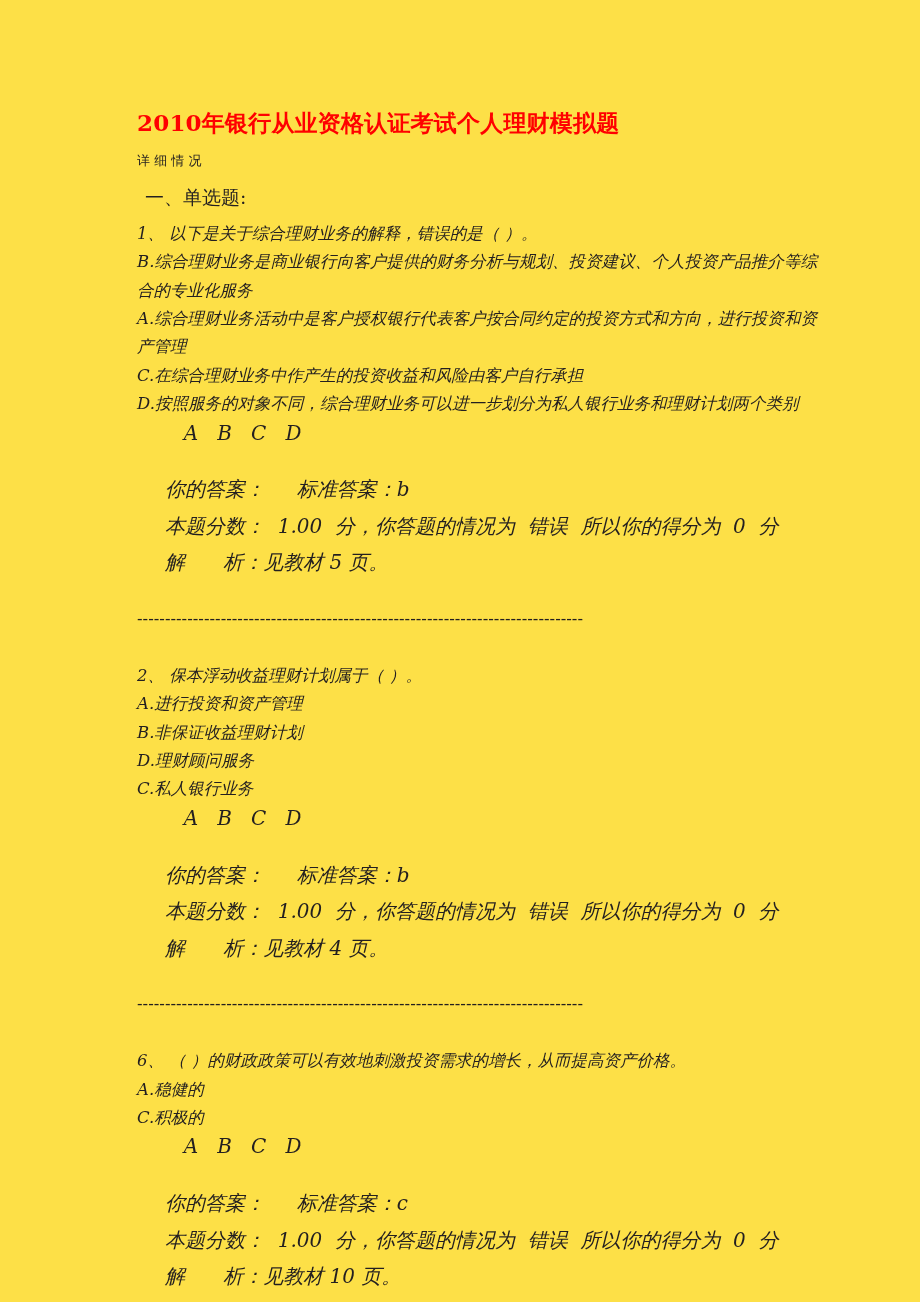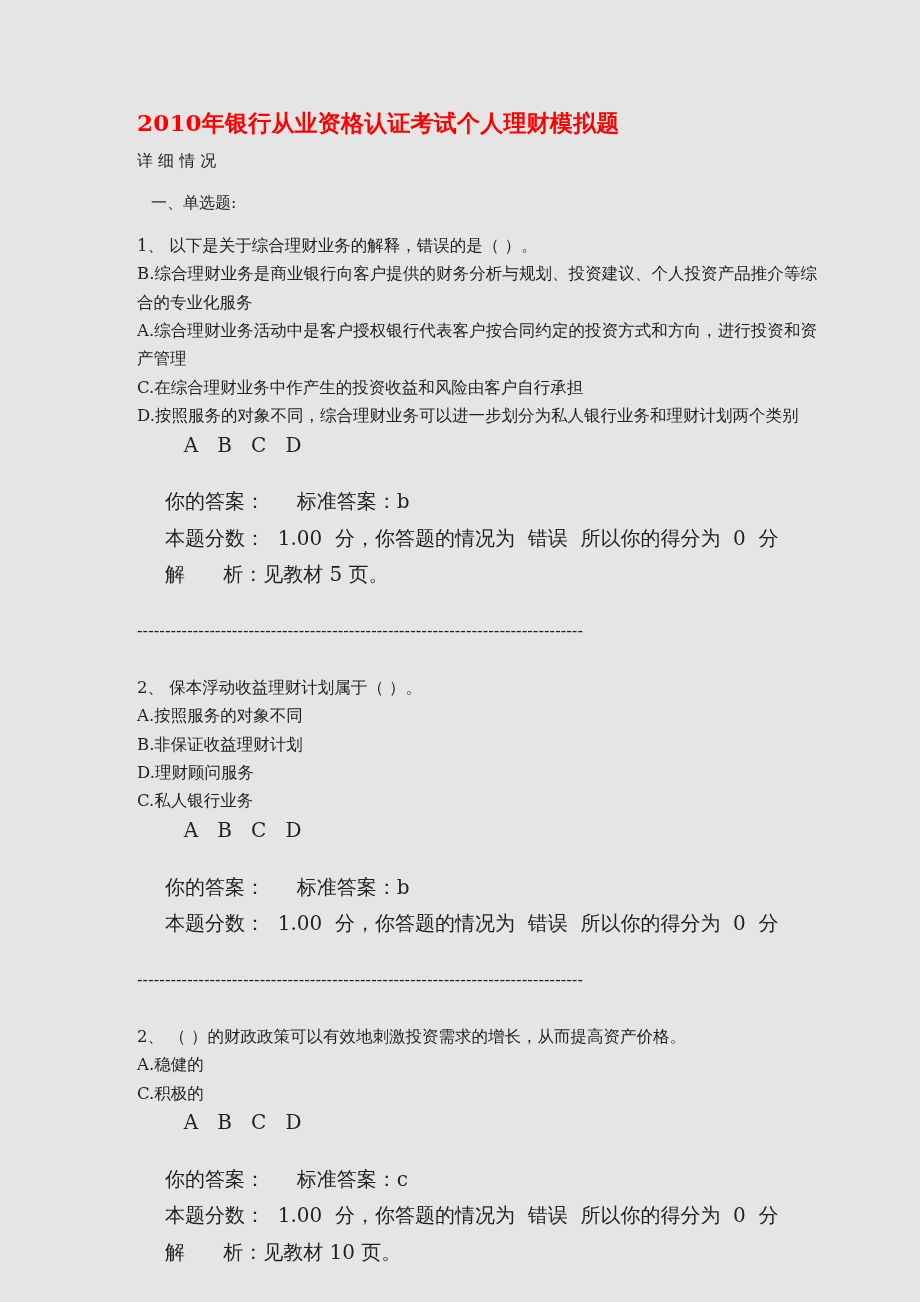--- a/index.html
+++ b/index.html
@@ -14,21 +14,21 @@
     font-family: "DejaVu Serif", "Liberation Serif", serif;
     color: #231f20;
     overflow: hidden;
   }
   .page {
     position: absolute;
     left: 0;
     top: 0;
     width: 920px;
     height: 1302px;
-    background: #e5e5e5;
+    background: #fde047;
   }
   .content {
     position: absolute;
     left: 137px;
     top: 108px;
     width: 680px;
   }
 
   
   .doc-title {
@@ -36,34 +36,35 @@
     font-size: 23px;
     font-weight: bold;
     line-height: 30px;
     margin: 0 0 9px 0;
     letter-spacing: 0.2px;
     white-space: nowrap;
   }
 
   
   .line {
-    font-size: 16px;
+    font-size: 13px;
     line-height: 28.4px;
     margin: 0;
     color: #231f20;
   }
   .section-head {
-    font-size: 16px;
+    font-size: 19px;
     line-height: 28.4px;
-    margin: 14px;
+    margin: 8px;
   }
 
   
   .question-block {
     margin: 0;
+    font-style: italic;
   }
   .q-stem {
     font-size: 16.5px;
     line-height: 28.4px;
     margin: 0;
     text-align: justify;
   }
   .q-option {
     font-size: 16.5px;
     line-height: 28.4px;
@@ -123,35 +124,36 @@
         <p class="answer-line">你的答案：     标准答案：b</p>
         <p class="answer-line">本题分数：  1.00  分，你答题的情况为  错误  所以你的得分为  0  分</p>
         <p class="answer-line">解      析：见教材 5 页。</p>
       </div>
     </div>
 
     <p class="separator">--------------------------------------------------------------------------------</p>
 
     <div class="question-block">
       <p class="q-stem">2、  保本浮动收益理财计划属于（      ）。</p>
-      <p class="q-option">A.按照服务的对象不同</p>
+      <p class="q-option">A.进行投资和资产管理</p>
       <p class="q-option">B.非保证收益理财计划</p>
       <p class="q-option">D.理财顾问服务</p>
       <p class="q-option">C.私人银行业务</p>
       <p class="q-choices">  A   B   C   D</p>
       <div class="answer-block">
         <p class="answer-line">你的答案：     标准答案：b</p>
         <p class="answer-line">本题分数：  1.00  分，你答题的情况为  错误  所以你的得分为  0  分</p>
+        <p class="answer-line">解      析：见教材 4 页。</p>
       </div>
     </div>
 
     <p class="separator">--------------------------------------------------------------------------------</p>
 
     <div class="question-block">
-      <p class="q-stem">2、  （    ）的财政政策可以有效地刺激投资需求的增长，从而提高资产价格。</p>
+      <p class="q-stem">6、  （    ）的财政政策可以有效地刺激投资需求的增长，从而提高资产价格。</p>
       <p class="q-option">A.稳健的</p>
       <p class="q-option">C.积极的</p>
       <p class="q-choices">  A   B   C   D</p>
       <div class="answer-block">
         <p class="answer-line">你的答案：     标准答案：c</p>
         <p class="answer-line">本题分数：  1.00  分，你答题的情况为  错误  所以你的得分为  0  分</p>
         <p class="answer-line">解      析：见教材 10 页。</p>
       </div>
     </div>
 

